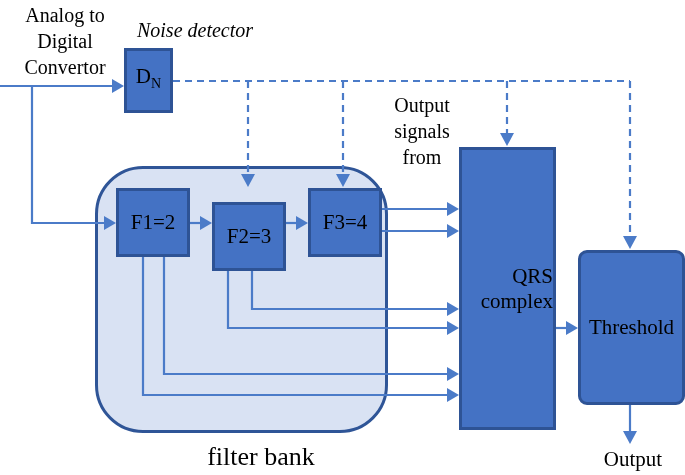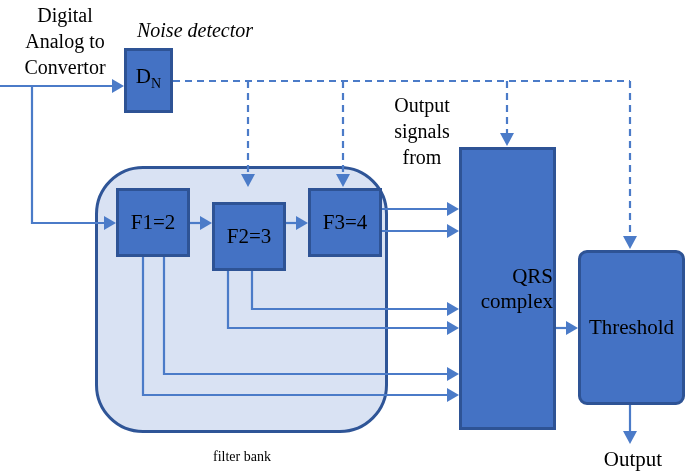--- a/index.html
+++ b/index.html
@@ -54,21 +54,21 @@
     position: absolute;
     text-align: center;
     font-size: 20px;
     line-height: 26px;
     z-index: 4;
     color: var(--text);
   }
   .lbl-adc    { left: 5px;   top: 2px;   width: 120px; }
   .lbl-noise  { left: 120px; top: 19px;  width: 150px; line-height: 23px; font-style: italic; }
   .lbl-wfb    { left: 384px; top: 92px;  width: 76px; }
-  .lbl-bank   { left: 167px; top: 444px; width: 150px; font-size: 14px; }
+  .lbl-bank   { left: 186px; top: 444px; width: 150px; font-size: 26px; }
   .lbl-out    { left: 583px; top: 446px; width: 100px; font-size: 21px; }
 </style>
 </head>
 <body>
 
 <div class="bank"></div>
 
 <svg class="wires" width="685" height="475" viewBox="0 0 685 475">
 
   <g>
@@ -166,22 +166,22 @@
 <div class="node qrs">
   <span>QRS</span>
   <span>complex</span>
 </div>
 
 <div class="node thr">
   <span>Threshold</span>
 </div>
 
 <div class="lbl lbl-adc">
+  <div>Analog to</div>
   <div>Digital</div>
-  <div>Analog to</div>
   <div>Convertor</div>
 </div>
 
 <div class="lbl lbl-noise">Noise detector</div>
 
 <div class="lbl lbl-wfb">
   <div>Output</div>
   <div>signals</div>
   <div>from</div>
 </div>

